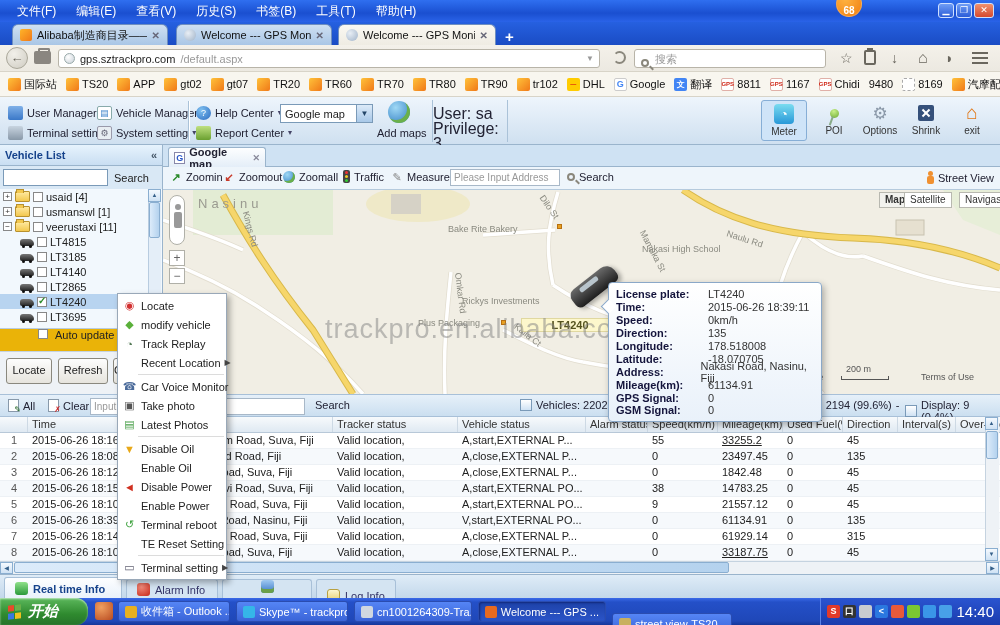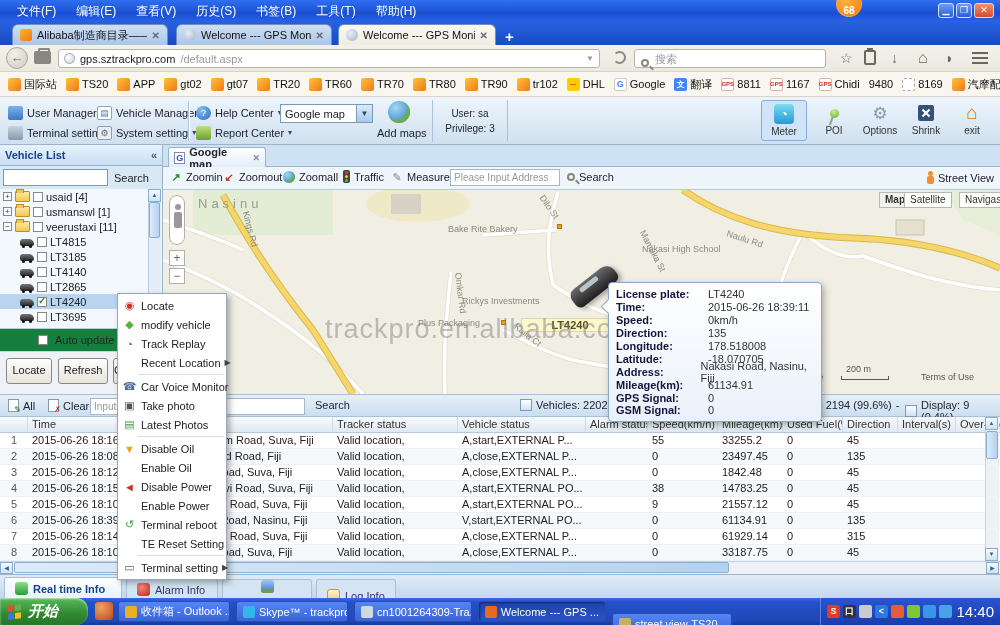--- a/index.html
+++ b/index.html
@@ -61,21 +61,21 @@
   .tico.vm{background:#fff;border:1px solid #8aa;color:#48c}
   .tico.ts{background:linear-gradient(#c8d4e0,#8898a8);color:#334}
   .tico.ss{background:#e8edf2;border:1px solid #99a;color:#667}
   .tico.hc{background:radial-gradient(circle at 35% 30%,#7fc0f0,#2a6ac0);border-radius:50%}
   .tico.rc{background:linear-gradient(#bfe080,#6aa030)}
   .vsep{position:absolute;top:101px;height:40px;width:1px;background:#aac2d8;box-shadow:1px 0 0 #fff}
   #mapselect{left:280px;top:104px;width:93px;height:19px;background:#fff;border:1px solid #7a9ab8;display:flex;align-items:center;font-size:11px;padding-left:4px}
   #mapselect .dd{margin-left:auto;width:16px;height:17px;background:linear-gradient(#dceaf8,#a8c8e8);border-left:1px solid #7a9ab8;text-align:center;font-size:8px;color:#246;line-height:17px}
   #addmaps-ic{left:388px;top:101px;width:22px;height:22px;border-radius:50%;background:radial-gradient(circle at 35% 30%,#9fd8f5,#2a78c0);box-shadow:inset -3px -3px 0 #6ab04a}
   #addmaps-tx{left:377px;top:127px;font-size:11px;color:#223}
-  #userinfo{left:432px;top:100px;width:76px;height:42px;border-left:1px solid #aac2d8;border-right:1px solid #aac2d8;text-align:center;font-size:10px;color:#223;padding-top:6px;line-height:15px}
+  #userinfo{left:432px;top:100px;width:76px;height:42px;border-left:1px solid #aac2d8;border-right:1px solid #aac2d8;font-size:16px;color:#223;padding-top:6px;line-height:15px}
   .ricobtn{position:absolute;top:100px;width:46px;height:41px;text-align:center;font-size:10px;color:#333;border-radius:3px;padding-top:2px}
   .ricobtn.sel{background:#cfe4f8;border:1px solid #86aed6}
   .rico{margin:0 auto 1px;width:22px;height:22px;display:flex;align-items:center;justify-content:center}
   .rico .meter{width:20px;height:20px;border-radius:4px;background:linear-gradient(#7adcf0,#2898d8);color:#fff;font-size:12px;line-height:20px}
   .rico .poi{width:9px;height:9px;border-radius:50%;background:radial-gradient(circle at 35% 30%,#c8f088,#6aa830);position:relative;transform:rotate(20deg)}
   .rico .poi:after{content:"";position:absolute;left:3px;top:8px;width:2px;height:9px;background:#8a8}
   .rico .opt{color:#8a98a8;font-size:17px}
   .rico .shr{width:16px;height:16px;background:#35507a;border-radius:2px;position:relative}
   .rico .shr:before,.rico .shr:after{content:"";position:absolute;left:3px;top:7px;width:10px;height:2px;background:#fff}
   .rico .shr:before{transform:rotate(45deg)}
@@ -93,21 +93,21 @@
   .exp{width:9px;height:9px;border:1px solid #888;background:#fff;font-size:8px;line-height:7px;text-align:center;color:#333;flex:0 0 auto}
   .folder{width:15px;height:11px;background:linear-gradient(#ffe9a0,#f3c84f);border:1px solid #b8912e;border-radius:1px;position:relative;flex:0 0 auto}
   .folder:before{content:"";position:absolute;left:0;top:-3px;width:6px;height:3px;background:#f3c84f;border:1px solid #b8912e;border-bottom:none}
   .cb{width:10px;height:10px;border:1px solid #888;background:#fff;flex:0 0 auto;position:relative}
   .cb.on:after{content:"✓";position:absolute;left:0;top:-3px;color:#2a8a2a;font-size:10px;font-weight:bold}
   .ic-car{width:14px;height:7px;background:linear-gradient(#777,#222);border-radius:3px 5px 2px 2px;position:relative;flex:0 0 auto;margin-top:2px}
   .ic-car:after{content:"";position:absolute;left:2px;bottom:-2px;width:3px;height:3px;border-radius:50%;background:#111;box-shadow:7px 0 0 #111}
   #sb-vscroll{left:148px;top:189px;width:13px;height:139px;background:#e4eef8;border-left:1px solid #b8cce0}
   .sbar-btn{position:absolute;width:13px;height:13px;background:linear-gradient(#f4f9fe,#cfe2f4);border:1px solid #8aaed0;color:#35608a;font-size:6px;text-align:center;line-height:11px}
   .sbar-thumb{position:absolute;background:linear-gradient(90deg,#dcebfa,#b4d2ee);border:1px solid #8aaed0;border-radius:2px}
-  #sb-auto{left:0;top:328px;width:163px;height:23px;background:#15803d;border-top:1px solid #b8cce0;border-right:1px solid #9ab4cc;display:flex;align-items:center;gap:7px;padding-left:38px}
+  #sb-auto{left:0;top:328px;width:163px;height:23px;background:#eab308;border-top:1px solid #b8cce0;border-right:1px solid #9ab4cc;display:flex;gap:7px;padding-left:38px}
   #sb-btns{left:0;top:351px;width:163px;height:43px;background:#eef2f6;border-top:1px solid #c5d3e0;border-right:1px solid #9ab4cc}
   .xpbtn{position:absolute;top:6px;height:26px;background:linear-gradient(#fdfdfd,#e6e4dd);border:1px solid #8a887e;border-radius:3px;font-size:11px;color:#222;text-align:center;font-family:"Liberation Sans",sans-serif}
   
   #maptabs{left:163px;top:145px;width:837px;height:22px;background:#cfe2f3;border-bottom:1px solid #9ab4cc}
   #maptab{position:absolute;left:5px;top:2px;width:98px;height:20px;background:linear-gradient(#fdfeff,#e4eef8);border:1px solid #9ab4cc;border-bottom:none;border-radius:3px 3px 0 0;display:flex;align-items:center;gap:4px;padding:0 5px;font-weight:bold;color:#223}
   #maptab .g{width:12px;height:12px;background:#fff;border:1px solid #88a;color:#2a58c8;font-size:9px;font-weight:bold;text-align:center;line-height:11px}
   #maptab .x{margin-left:auto;color:#889;font-size:9px}
   #maptoolbar{left:163px;top:167px;width:837px;height:23px;background:#eef5fb;border-bottom:1px solid #b5cadd;font-size:11px;color:#223}
   .mtb{position:absolute;top:4px;display:flex;align-items:center;gap:4px}
   .mi{width:12px;height:12px;display:inline-flex;align-items:center;justify-content:center;font-size:11px;flex:0 0 auto}
@@ -670,21 +670,21 @@
     </div>
   <div id="tbody" class="abs">
       <div class="dr">
         <div class="dc num" style="width: 28px;">1</div>
         <div class="dc" style="width: 152px;">2015-06-26 18:16:25</div>
         <div class="dc" style="width: 153px;">Grantham Road, Suva, Fiji</div>
         <div class="dc" style="width: 125px;">Valid location,</div>
         <div class="dc" style="width: 128px;">A,start,EXTERNAL P...</div>
         <div class="dc" style="width: 62px;"></div>
         <div class="dc" style="width: 70px;">55</div>
-        <div class="dc" style="width: 65px;">33255.2</div>
+        <div class="dc" style="width: 65px; text-decoration: underline;">33255.2</div>
         <div class="dc" style="width: 60px;">0</div>
         <div class="dc" style="width: 55px;">45</div>
         <div class="dc" style="width: 58px;"></div>
         <div class="dc" style="width: 52px;"></div>
       </div>
       <div class="dr">
         <div class="dc num" style="width: 28px;">2</div>
         <div class="dc" style="width: 152px;">2015-06-26 18:08:16</div>
         <div class="dc" style="width: 153px;">Unnamed Road, Fiji</div>
         <div class="dc" style="width: 125px;">Valid location,</div>
@@ -768,21 +768,21 @@
         <div class="dc" style="width: 52px;"></div>
       </div>
       <div class="dr">
         <div class="dc num" style="width: 28px;">8</div>
         <div class="dc" style="width: 152px;">2015-06-26 18:10:59</div>
         <div class="dc" style="width: 153px;">Kings Road, Suva, Fiji</div>
         <div class="dc" style="width: 125px;">Valid location,</div>
         <div class="dc" style="width: 128px;">A,close,EXTERNAL P...</div>
         <div class="dc" style="width: 62px;"></div>
         <div class="dc" style="width: 70px;">0</div>
-        <div class="dc" style="width: 65px;">33187.75</div>
+        <div class="dc" style="width: 65px; text-decoration: underline;">33187.75</div>
         <div class="dc" style="width: 60px;">0</div>
         <div class="dc" style="width: 55px;">45</div>
         <div class="dc" style="width: 58px;"></div>
         <div class="dc" style="width: 52px;"></div>
       </div>
     </div>
   <div id="tvscroll" class="abs">
     <div class="sbar-btn" style="left:-1px;top:0">▲</div>
     <div class="sbar-thumb" style="left:0;top:14px;width:12px;height:28px"></div>
     <div class="sbar-btn" style="left:-1px;bottom:0">▼</div>

